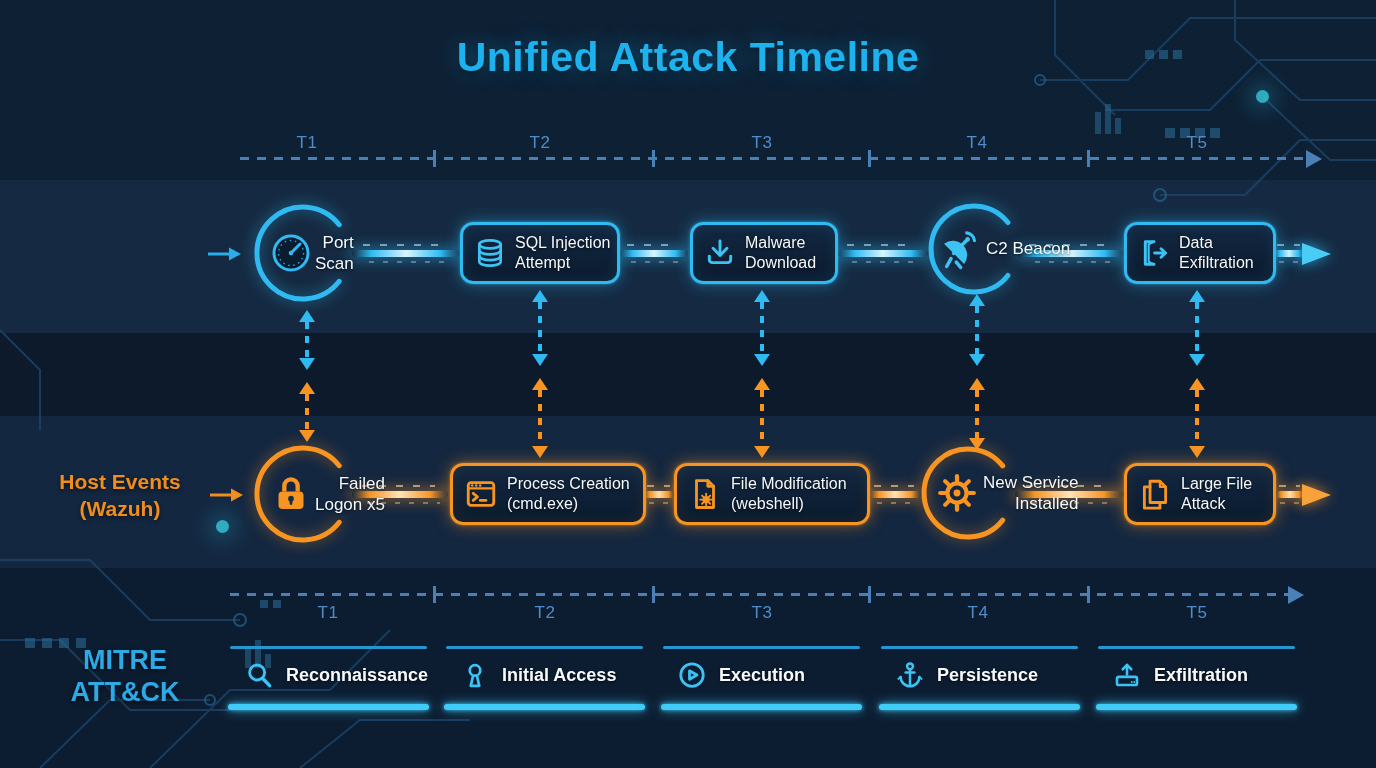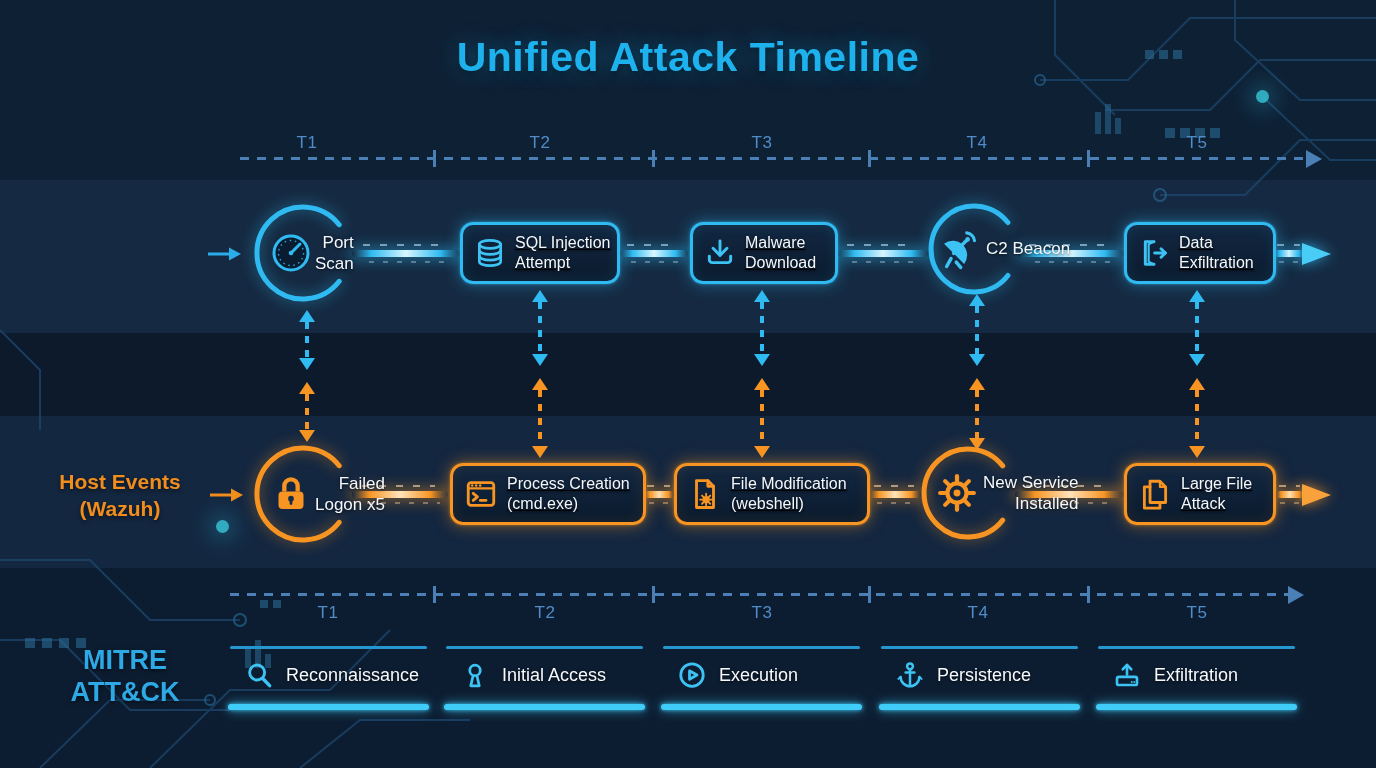--- a/index.html
+++ b/index.html
@@ -50,21 +50,21 @@
   .beam::before { content:""; position:absolute; left:16%; right:8%; bottom:-6px; height:2px; opacity:.6;
     background:repeating-linear-gradient(90deg, rgba(200,235,255,.6) 0 5px, transparent 5px 14px); }
   .beam.orange::after { background:repeating-linear-gradient(90deg, rgba(255,220,170,.8) 0 7px, transparent 7px 17px); }
   .beam.orange::before { background:repeating-linear-gradient(90deg, rgba(255,220,170,.65) 0 5px, transparent 5px 14px); }
   .row-end-arrow { position:absolute; filter:drop-shadow(0 0 7px rgba(47,187,242,.8)); }
   .row-end-arrow.orange { filter:drop-shadow(0 0 7px rgba(247,148,34,.8)); }
 
   
   .rect-node { position:absolute; box-sizing:border-box; display:flex; align-items:center;
     gap:9px; padding:0 6px 0 11px; border:3px solid; border-radius:13px;
-    background:linear-gradient(180deg,#122741,#0b1b2e);text-decoration:underline; }
+    background:linear-gradient(180deg,#122741,#0b1b2e); }
   .rect-node.blue { border-color:#2fbbf2;
     box-shadow:0 0 16px rgba(47,187,242,.45), 0 0 3px rgba(47,187,242,.6), inset 0 0 14px rgba(47,187,242,.12); }
   .rect-node.orange { border-color:#f79422;
     box-shadow:0 0 16px rgba(247,148,34,.5), 0 0 3px rgba(247,148,34,.6), inset 0 0 14px rgba(247,148,34,.10); }
   .node-text { font-size:16px; line-height:20px; font-weight:500; color:#f4f8fc;
     white-space:nowrap; text-shadow:0 1px 3px rgba(0,0,0,.65); }
   .node-text .nl { display:block; }
   .circ-text { position:absolute; }
 
   
@@ -92,21 +92,21 @@
     font-size:27px; line-height:32px; font-weight:700; color:#2da9e6;
     text-shadow:0 2px 5px rgba(0,0,0,.6); }
   .mitre-label .rl { display:block; }
   .tactic { position:absolute; top:646px; width:201px; height:64px; }
   .tactic-top { position:absolute; top:0; left:2px; right:2px; height:3px;
     background:#2596cf; border-radius:2px; }
   .tactic-bar { position:absolute; bottom:0; left:0; right:0; height:6px; background:#3fccf8;
     border-radius:3px; box-shadow:0 0 12px rgba(63,204,248,.75), 0 0 4px rgba(63,204,248,.9); }
   .tactic-content { position:absolute; top:14px; left:16px; right:2px;
     display:flex; align-items:center; gap:12px; }
-  .tactic-label { font-size:18px; font-weight:400; color:#f6fafd; white-space:nowrap;
+  .tactic-label { font-size:18px; font-weight:700; color:#f6fafd; white-space:nowrap;
     text-shadow:0 1px 3px rgba(0,0,0,.7); }
 </style>
 </head>
 <body>
 
 <div id="canvas">
 
   <div class="band" style="top:180px;height:153px;background:#152a42"></div>
   <div class="band" style="top:333px;height:83px;background:#0c1a2c"></div>
   <div class="band" style="top:416px;height:152px;background:#142740"></div>

